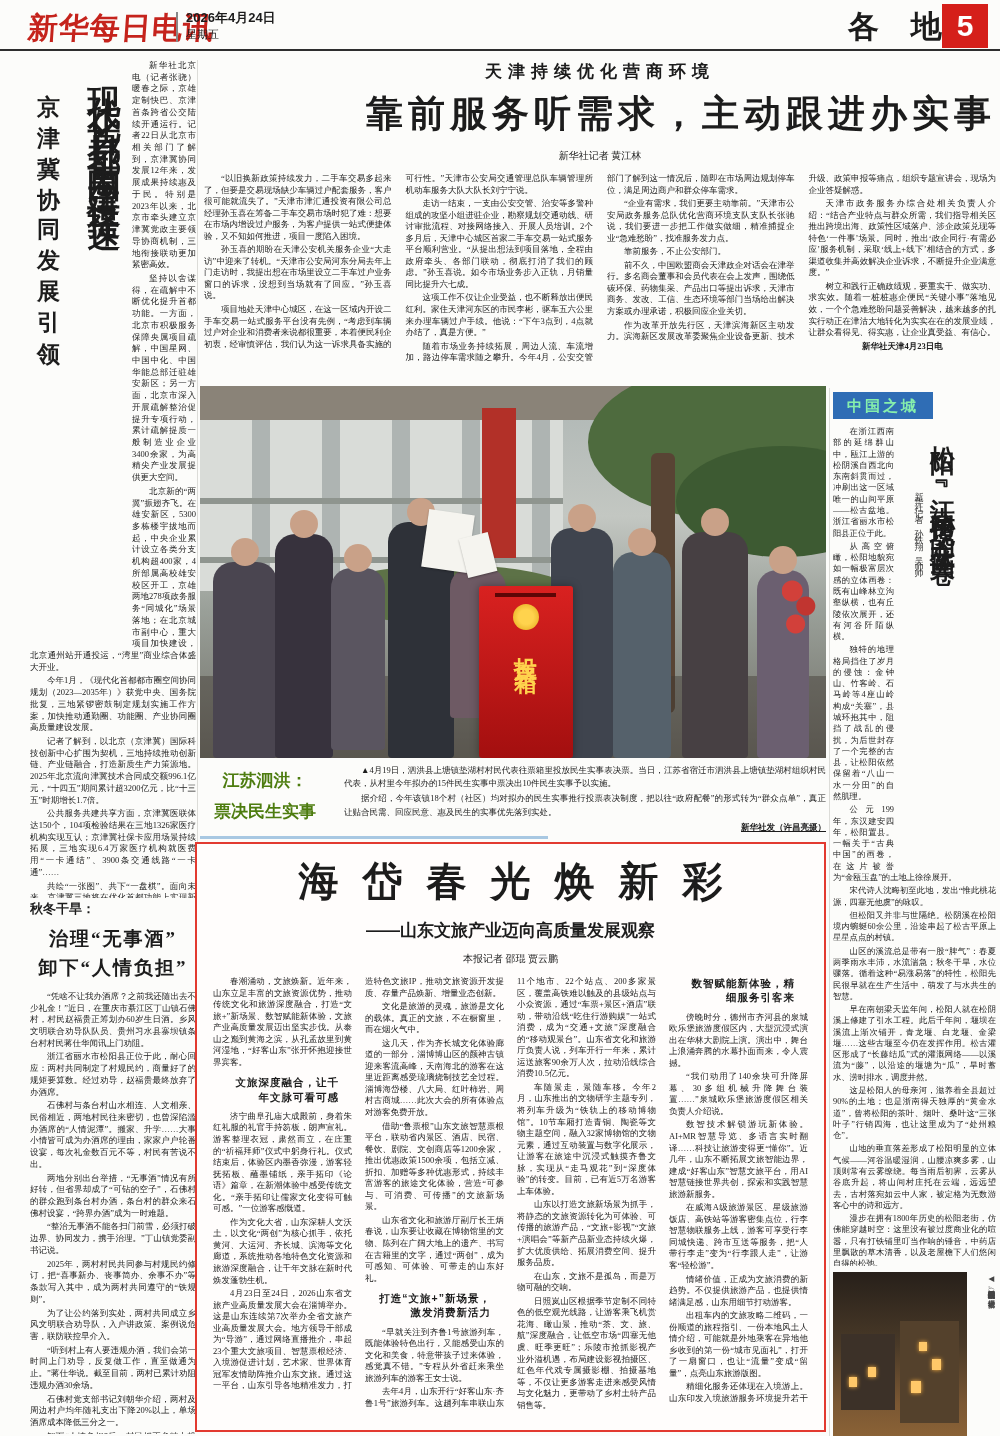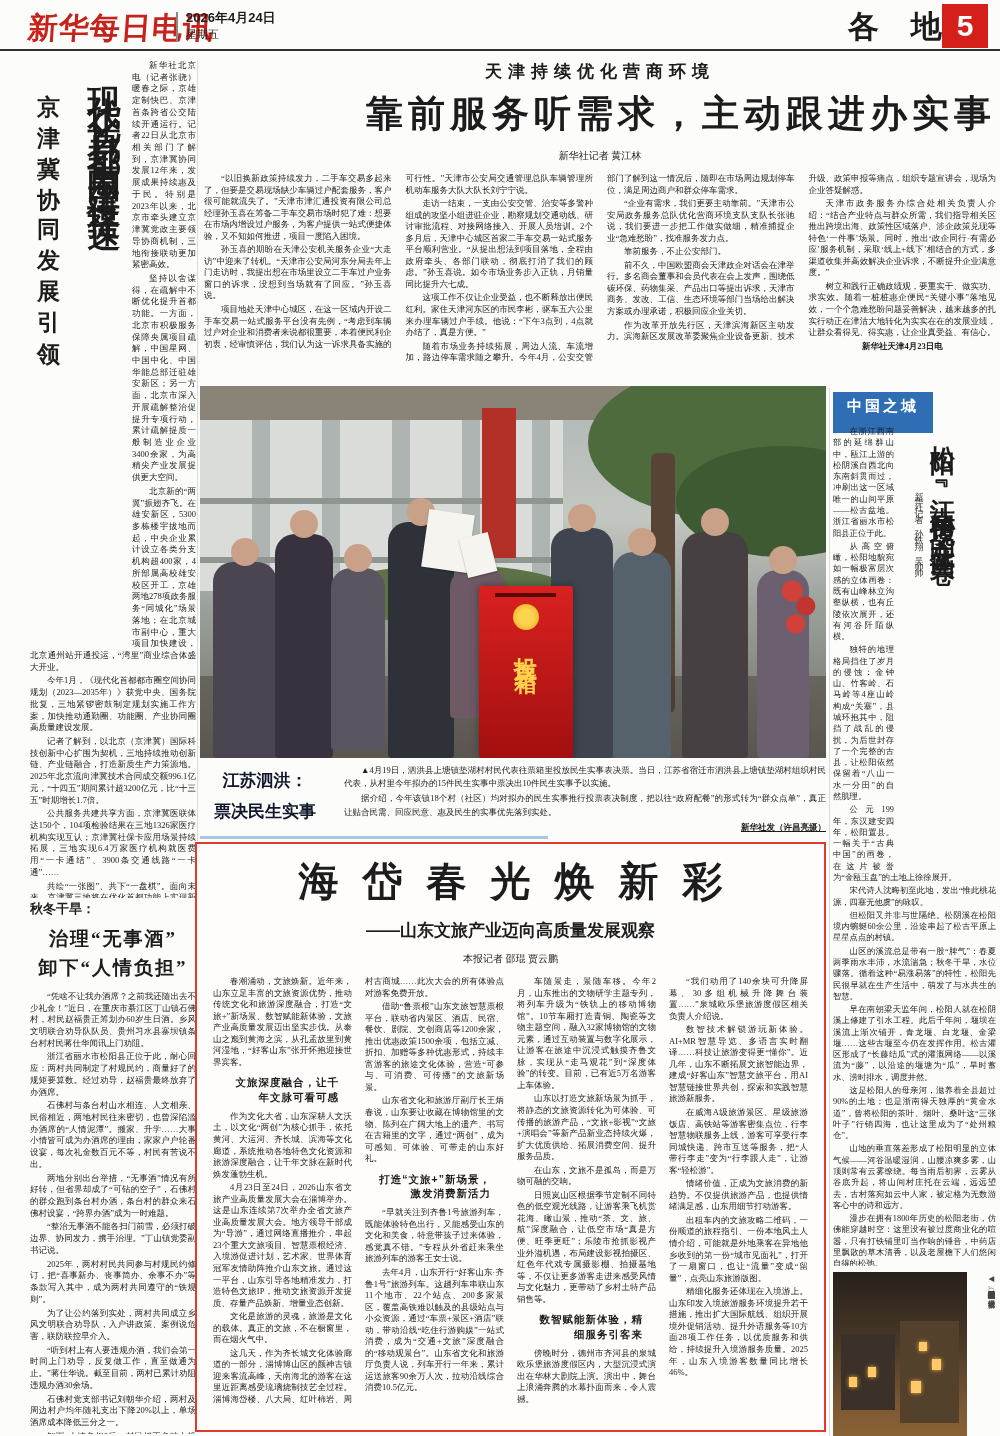--- a/index.html
+++ b/index.html
@@ -71,37 +71,37 @@
         radial-gradient(circle at 40% 75%,#d2403a 9px,transparent 10px);}
   .ballot{position:absolute;left:44.5%;bottom:0;width:94px;height:172px;
         background:linear-gradient(#d92120,#a30f0f);border-radius:3px;box-shadow:0 0 8px rgba(0,0,0,.35);}
   .ballot-slot{position:absolute;left:18%;top:7px;width:64%;height:4px;background:#5d0606;}
   .ballot-emblem{position:absolute;left:50%;top:18px;transform:translateX(-50%);width:26px;height:26px;
         border-radius:50%;background:radial-gradient(circle,#ffd34d 40%,#e0a517 100%);}
   .ballot-label{position:absolute;left:50%;top:52px;transform:translateX(-50%);writing-mode:vertical-rl;
         color:#ffd34d;font-size:23px;font-weight:900;letter-spacing:8px;font-family:"Liberation Serif",serif;}
   
   #caption{position:absolute;left:200px;top:764px;width:626px;height:66px;display:flex;gap:14px;}
-  .cap-label{width:130px;font-size:17px;font-weight:700;color:#0f172a;line-height:1.8;
+  .cap-label{width:130px;font-size:17px;font-weight:700;color:#4d7c0f;line-height:1.8;
         text-align:center;padding-top:2px;}
   .cap-right{flex:1;font-size:8.5px;line-height:1.55;}
   .cap-credit{text-align:right;font-weight:700;margin-top:1px;text-decoration:underline;}
   #blueline{position:absolute;left:200px;top:836px;width:348px;height:3px;background:#a8c8e2;}
   
   #sd{position:absolute;left:195px;top:842px;width:631px;height:590px;border:2px solid #e23a30;
         box-sizing:border-box;padding:6px 16px;overflow:hidden;background:#fffdfc;}
   .sd-headline{text-align:center;font-size:40px;font-weight:900;letter-spacing:24px;text-indent:24px;margin-top:4px;}
   .sd-subtitle{text-align:center;font-size:17px;font-weight:700;margin-top:10px;
         font-family:"Liberation Sans",sans-serif;}
   .sd-byline{text-align:center;font-size:10px;margin-top:10px;}
   .sd-cols{margin-top:10px;column-count:4;column-gap:13px;height:438px;overflow:hidden;
         font-size:8.5px;line-height:1.36;}
   
-  #cc-tag{position:absolute;left:833px;top:392px;width:100px;height:41px;background:#2f6db5;
-        color:#ffffff;font-family:"Liberation Sans",sans-serif;font-weight:700;font-size:15px;
+  #cc-tag{position:absolute;left:833px;top:392px;width:100px;height:27px;background:#2f6db5;
+        color:#86efac;font-family:"Liberation Sans",sans-serif;font-weight:700;font-size:15px;
         line-height:27px;text-align:center;letter-spacing:3px;}
   #sy{position:absolute;left:833px;top:426px;width:163px;height:840px;overflow:hidden;
         font-size:8.3px;line-height:1.36;}
   .sy-head{float:right;width:97px;height:438px;margin-left:5px;display:flex;}
   .sy-byline{writing-mode:vertical-rl;font-size:9px;letter-spacing:6px;width:26px;padding-top:58px;color:#333;}
   .sy-title{writing-mode:vertical-rl;font-size:25px;font-weight:900;letter-spacing:7px;height:438px;}
   
   #bphoto{position:absolute;left:833px;top:1272px;width:163px;height:164px;display:flex;}
   .bp-img{flex:1;position:relative;overflow:hidden;
         background:linear-gradient(180deg,#27201a 0%,#4a3a28 45%,#7a5733 80%,#8a6236 100%);}
@@ -223,33 +223,34 @@
   </div>
   <div id="blueline"></div>
 
   <section id="sd">
     <div class="sd-headline">海岱春光焕新彩</div>
     <div class="sd-subtitle">——山东文旅产业迈向高质量发展观察</div>
     <div class="sd-byline">本报记者 邵琨 贾云鹏</div>
     <div class="sd-cols">
         <p class="bp">春潮涌动，文旅焕新。近年来，山东立足丰富的文旅资源优势，推动传统文化和旅游深度融合，打造“文旅+”新场景、数智赋能新体验，文旅产业高质量发展迈出坚实步伐。从泰山之巅到黄海之滨，从孔孟故里到黄河湿地，“好客山东”张开怀抱迎接世界宾客。</p>
         <h4 class="subhead">文旅深度融合，让千年文脉可看可感</h4>
+        <p class="bp">济宁曲阜孔庙大成殿前，身着朱红礼服的礼官手持笏板，朗声宣礼。游客整理衣冠，肃然而立，在庄重的“祈福拜师”仪式中躬身行礼。仪式结束后，体验区内墨香弥漫，游客轻抚拓板、蘸墨铺纸，亲手拓印《论语》篇章，在新潮体验中感受传统文化。“亲手拓印让儒家文化变得可触可感。”一位游客感慨道。</p>
         <p class="bp">作为文化大省，山东深耕人文沃土，以文化“两创”为核心抓手，依托黄河、大运河、齐长城、滨海等文化廊道，系统推动各地特色文化资源和旅游深度融合，让千年文脉在新时代焕发蓬勃生机。</p>
         <p class="bp">4月23日至24日，2026山东省文旅产业高质量发展大会在淄博举办。这是山东连续第7次举办全省文旅产业高质量发展大会。地方领导干部成为“导游”，通过网络直播推介，串起23个重大文旅项目、智慧票根经济、入境游促进计划，艺术家、世界体育冠军友情助阵推介山东文旅。通过这一平台，山东引导各地精准发力，打造特色文旅IP，推动文旅资源开发提质、存量产品焕新、增量业态创新。</p>
         <p class="bp">文化是旅游的灵魂，旅游是文化的载体。真正的文旅，不在橱窗里，而在烟火气中。</p>
         <p class="bp">这几天，作为齐长城文化体验廊道的一部分，淄博博山区的颜神古镇迎来客流高峰，天南海北的游客在这里近距离感受琉璃烧制技艺全过程。淄博海岱楼、八大局、红叶柿岩、周村古商城……此次大会的所有体验点对游客免费开放。</p>
         <p class="bp">借助“鲁票根”山东文旅智慧票根平台，联动省内景区、酒店、民宿、餐饮、剧院、文创商店等1200余家，推出优惠政策1500余项，包括立减、折扣、加赠等多种优惠形式，持续丰富游客的旅途文化体验，营造“可参与、可消费、可传播”的文旅新场景。</p>
         <p class="bp">山东省文化和旅游厅副厅长王炳春说，山东要让收藏在博物馆里的文物、陈列在广阔大地上的遗产、书写在古籍里的文字，通过“两创”，成为可感知、可体验、可带走的山东好礼。</p>
         <h4 class="subhead">打造“文旅+”新场景，激发消费新活力</h4>
         <p class="bp">“早就关注到齐鲁1号旅游列车，既能体验特色出行，又能感受山东的文化和美食，特意带孩子过来体验，感觉真不错。”专程从外省赶来乘坐旅游列车的游客王女士说。</p>
         <p class="bp">去年4月，山东开行“好客山东·齐鲁1号”旅游列车。这趟列车串联山东11个地市、22个站点、200多家景区，覆盖高铁难以触及的县级站点与小众资源，通过“车票+景区+酒店”联动，带动沿线“吃住行游购娱”一站式消费，成为“交通+文旅”深度融合的“移动观景台”。山东省文化和旅游厅负责人说，列车开行一年来，累计运送旅客90余万人次，拉动沿线综合消费10.5亿元。</p>
         <p class="bp">车随景走，景随车移。今年2月，山东推出的文物研学主题专列，将列车升级为“铁轨上的移动博物馆”。10节车厢打造青铜、陶瓷等文物主题空间，融入32家博物馆的文物元素，通过互动装置与数字化展示，让游客在旅途中沉浸式触摸齐鲁文脉，实现从“走马观花”到“深度体验”的转变。目前，已有近5万名游客上车体验。</p>
         <p class="bp">山东以打造文旅新场景为抓手，将静态的文旅资源转化为可体验、可传播的旅游产品，“文旅+影视”“文旅+演唱会”等新产品新业态持续火爆，扩大优质供给、拓展消费空间、提升服务品质。</p>
         <p class="bp">在山东，文旅不是孤岛，而是万物可融的交响。</p>
-        <p class="bp">日照岚山区根据季节定制不同特色的低空观光线路，让游客乘飞机赏花海、瞰山景，推动“茶、文、旅、航”深度融合，让低空市场“真是方便、旺季更旺”；乐陵市抢抓影视产业外溢机遇，布局建设影视拍摄区、红色年代戏专属摄影棚、拍摄基地等，不仅让更多游客走进来感受风情与文化魅力，更带动了乡村土特产品销售等。</p>
+        <p class="bp">日照岚山区根据季节定制不同特色的低空观光线路，让游客乘飞机赏花海、瞰山景，推动“茶、文、旅、航”深度融合，让低空市场“四塞无他虞、旺季更旺”；乐陵市抢抓影视产业外溢机遇，布局建设影视拍摄区、红色年代戏专属摄影棚、拍摄基地等，不仅让更多游客走进来感受风情与文化魅力，更带动了乡村土特产品销售等。</p>
         <h4 class="subhead">数智赋能新体验，精细服务引客来</h4>
         <p class="bp">傍晚时分，德州市齐河县的泉城欧乐堡旅游度假区内，大型沉浸式演出在华林大剧院上演。演出中，舞台上浪涌奔腾的水幕扑面而来，令人震撼。</p>
         <p class="bp">“我们动用了140余块可升降屏幕、30多组机械升降舞台装置……”泉城欧乐堡旅游度假区相关负责人介绍说。</p>
         <p class="bp">数智技术解锁游玩新体验。AI+MR智慧导览、多语言实时翻译……科技让旅游变得更“懂你”。近几年，山东不断拓展文旅智能边界，建成“好客山东”智慧文旅平台，用AI智慧链接世界共创，探索和实践智慧旅游新服务。</p>
         <p class="bp">在威海A级旅游景区、星级旅游饭店、高铁站等游客密集点位，行李智慧物联服务上线，游客可享受行李同城快递、跨市互送等服务，把“人带行李走”变为“行李跟人走”，让游客“轻松游”。</p>
         <p class="bp">情绪价值，正成为文旅消费的新趋势。不仅提供旅游产品，也提供情绪满足感，山东用细节打动游客。</p>
         <p class="bp">出租车内的文旅攻略二维码，一份顺道的旅程指引、一份本地风土人情介绍，可能就是外地乘客在异地他乡收到的第一份“城市见面礼”，打开了一扇窗口，也让“流量”变成“留量”，点亮山东旅游版图。</p>
         <p class="bp">精细化服务还体现在入境游上。山东印发入境旅游服务环境提升若干措施，推出扩大国际航线、组织开展境外促销活动、提升外语服务等10方面28项工作任务，以优质服务和供给，持续提升入境游服务质量。2025年，山东入境游客数量同比增长46%。</p>
       </div>
   </section>

